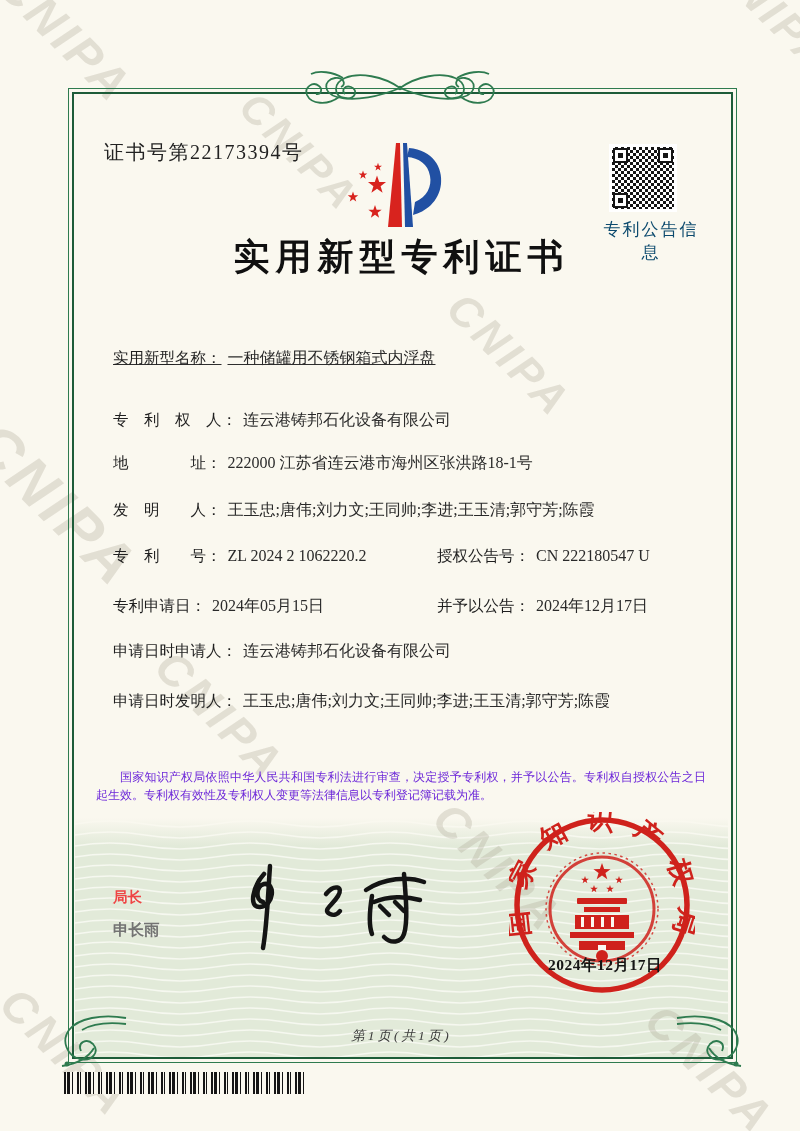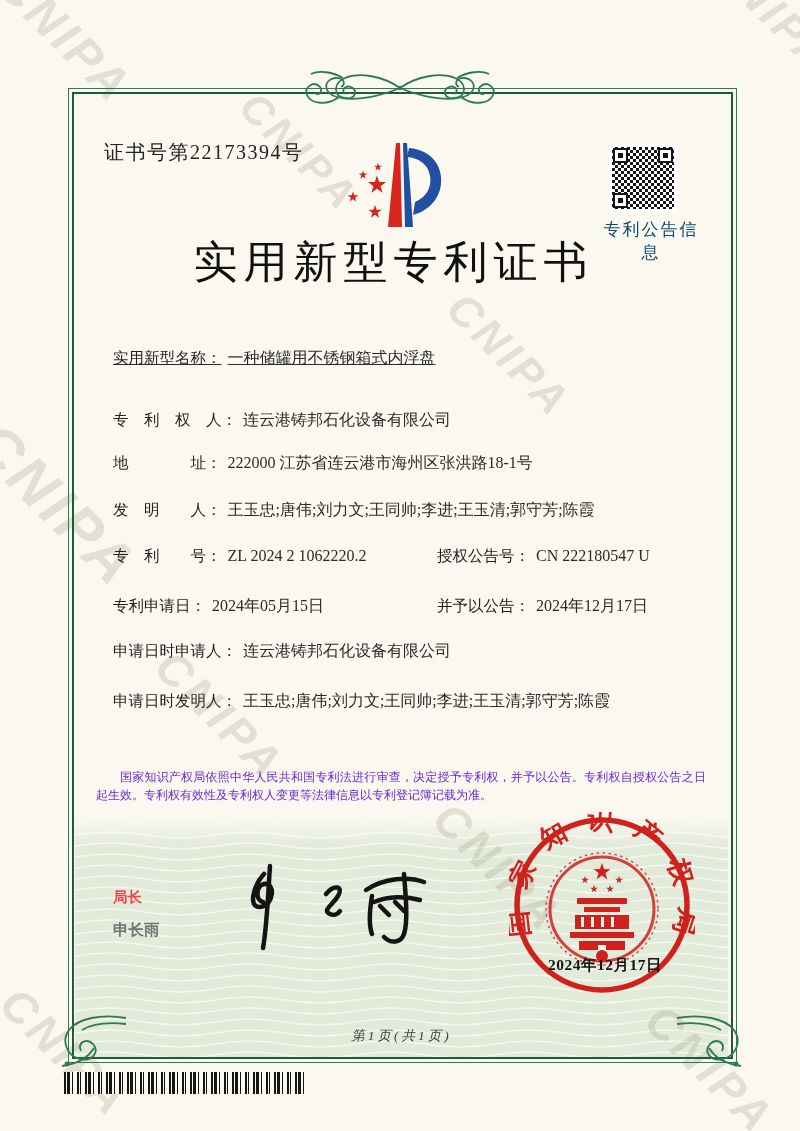--- a/index.html
+++ b/index.html
@@ -22,22 +22,22 @@
   
   .cert-no{position:absolute;left:104px;top:139px;font-size:20px;letter-spacing:1.5px;color:#222;z-index:5;}
   .logo{position:absolute;left:333px;top:136px;width:130px;height:100px;z-index:5;}
   .qr{position:absolute;left:612px;top:147px;width:62px;height:62px;background:#fff;z-index:5;
       background-image:conic-gradient(#151515 25%,#fff 0 50%,#151515 0 75%,#fff 0);
       background-size:6px 6px;box-shadow:0 0 0 3px #fff;}
   .finder{position:absolute;width:15px;height:15px;border:2.5px solid #151515;background:#fff;box-sizing:border-box;}
   .finder::after{content:"";position:absolute;left:2.5px;top:2.5px;width:5px;height:5px;background:#151515;}
   .qr-label{position:absolute;left:596px;top:218px;width:110px;text-align:center;font-size:17px;
       letter-spacing:2px;color:#0c4a6e;z-index:5;}
-  .title{position:absolute;left:60px;top:233px;width:667px;text-align:center;font-size:44px;
-      font-weight:normal;letter-spacing:6px;color:#101010;z-index:5;}
+  .title{position:absolute;left:68px;top:233px;width:667px;text-align:center;font-size:36px;
+      font-weight:bold;letter-spacing:6px;color:#101010;z-index:5;}
   
   .row{position:absolute;left:113px;width:620px;font-size:16px;z-index:5;white-space:nowrap;}
   .row .lbl{color:#1f1f1f;font-size:15.5px;}
   .row .val{color:#2a2a2a;margin-left:6px;}
   .col2{position:absolute;left:324px;top:0;}
   .statement{position:absolute;left:96px;top:768px;width:610px;font-size:12px;line-height:18px;
       text-indent:2em;text-align:justify;color:#6d28d9;z-index:5;}
   
   .sig-role{position:absolute;left:113px;top:888px;font-size:14.5px;font-weight:600;
       font-family:"Liberation Sans","DejaVu Sans",sans-serif;color:#ef4444;z-index:5;}

